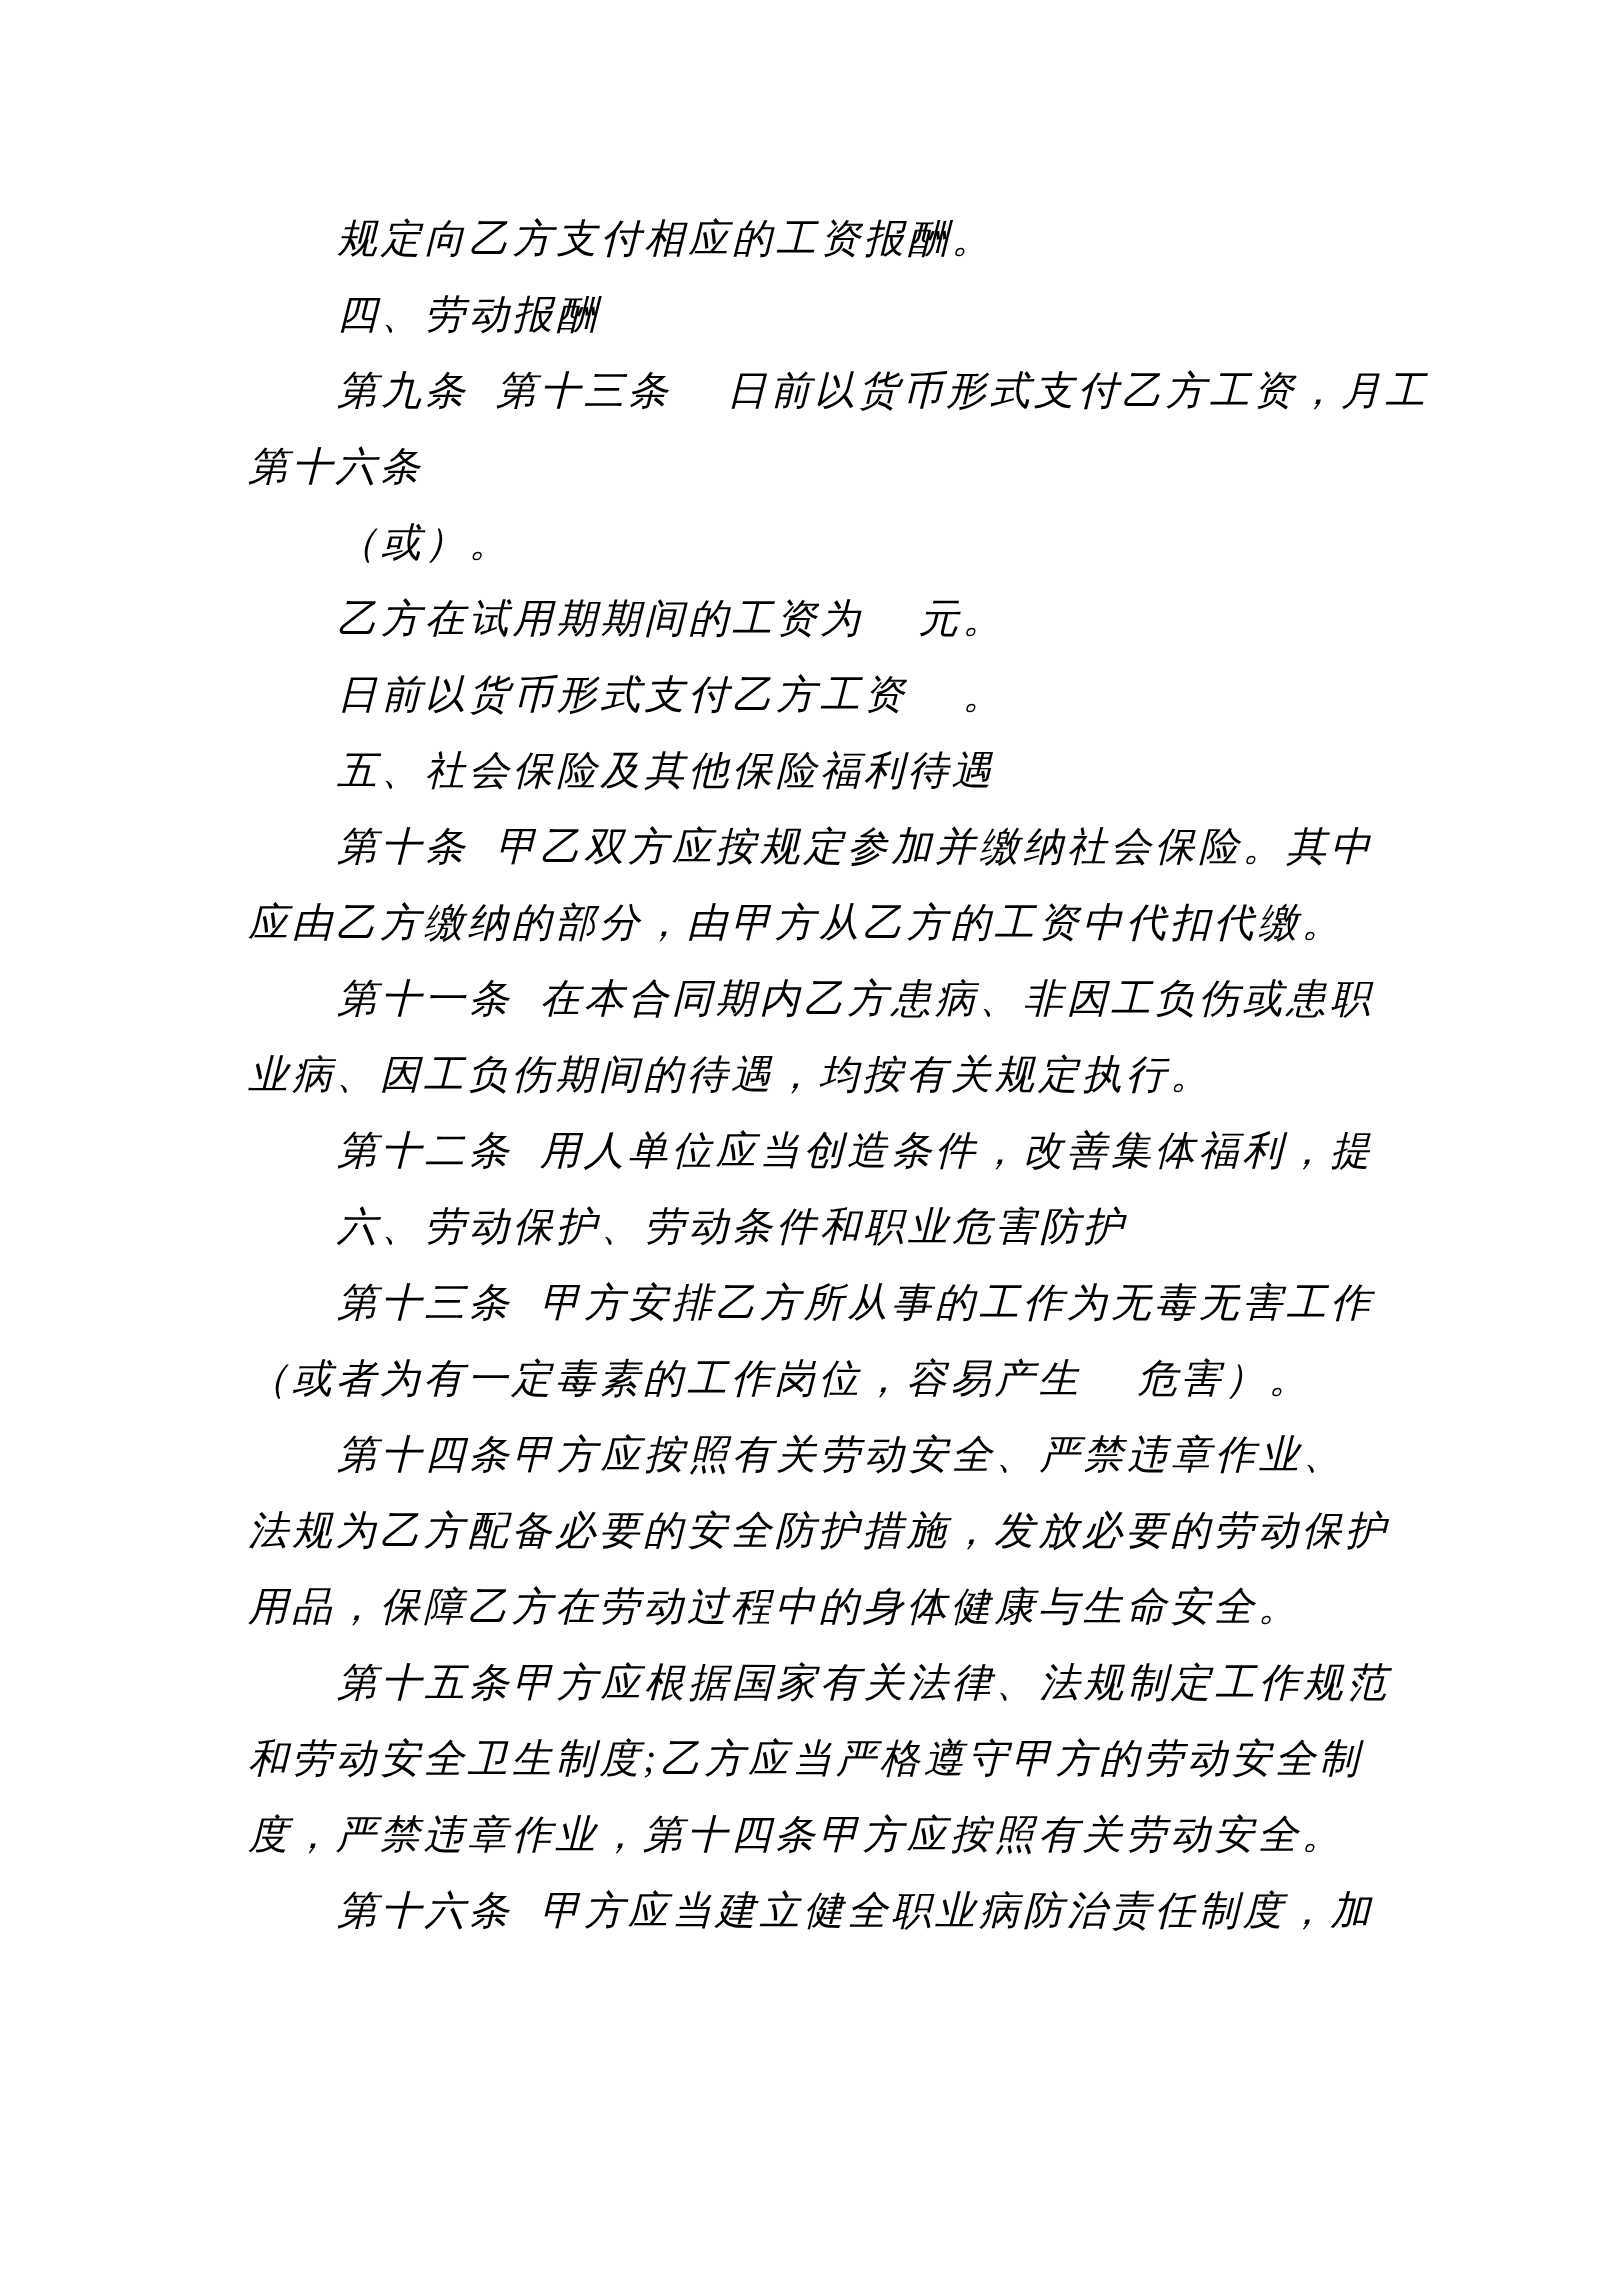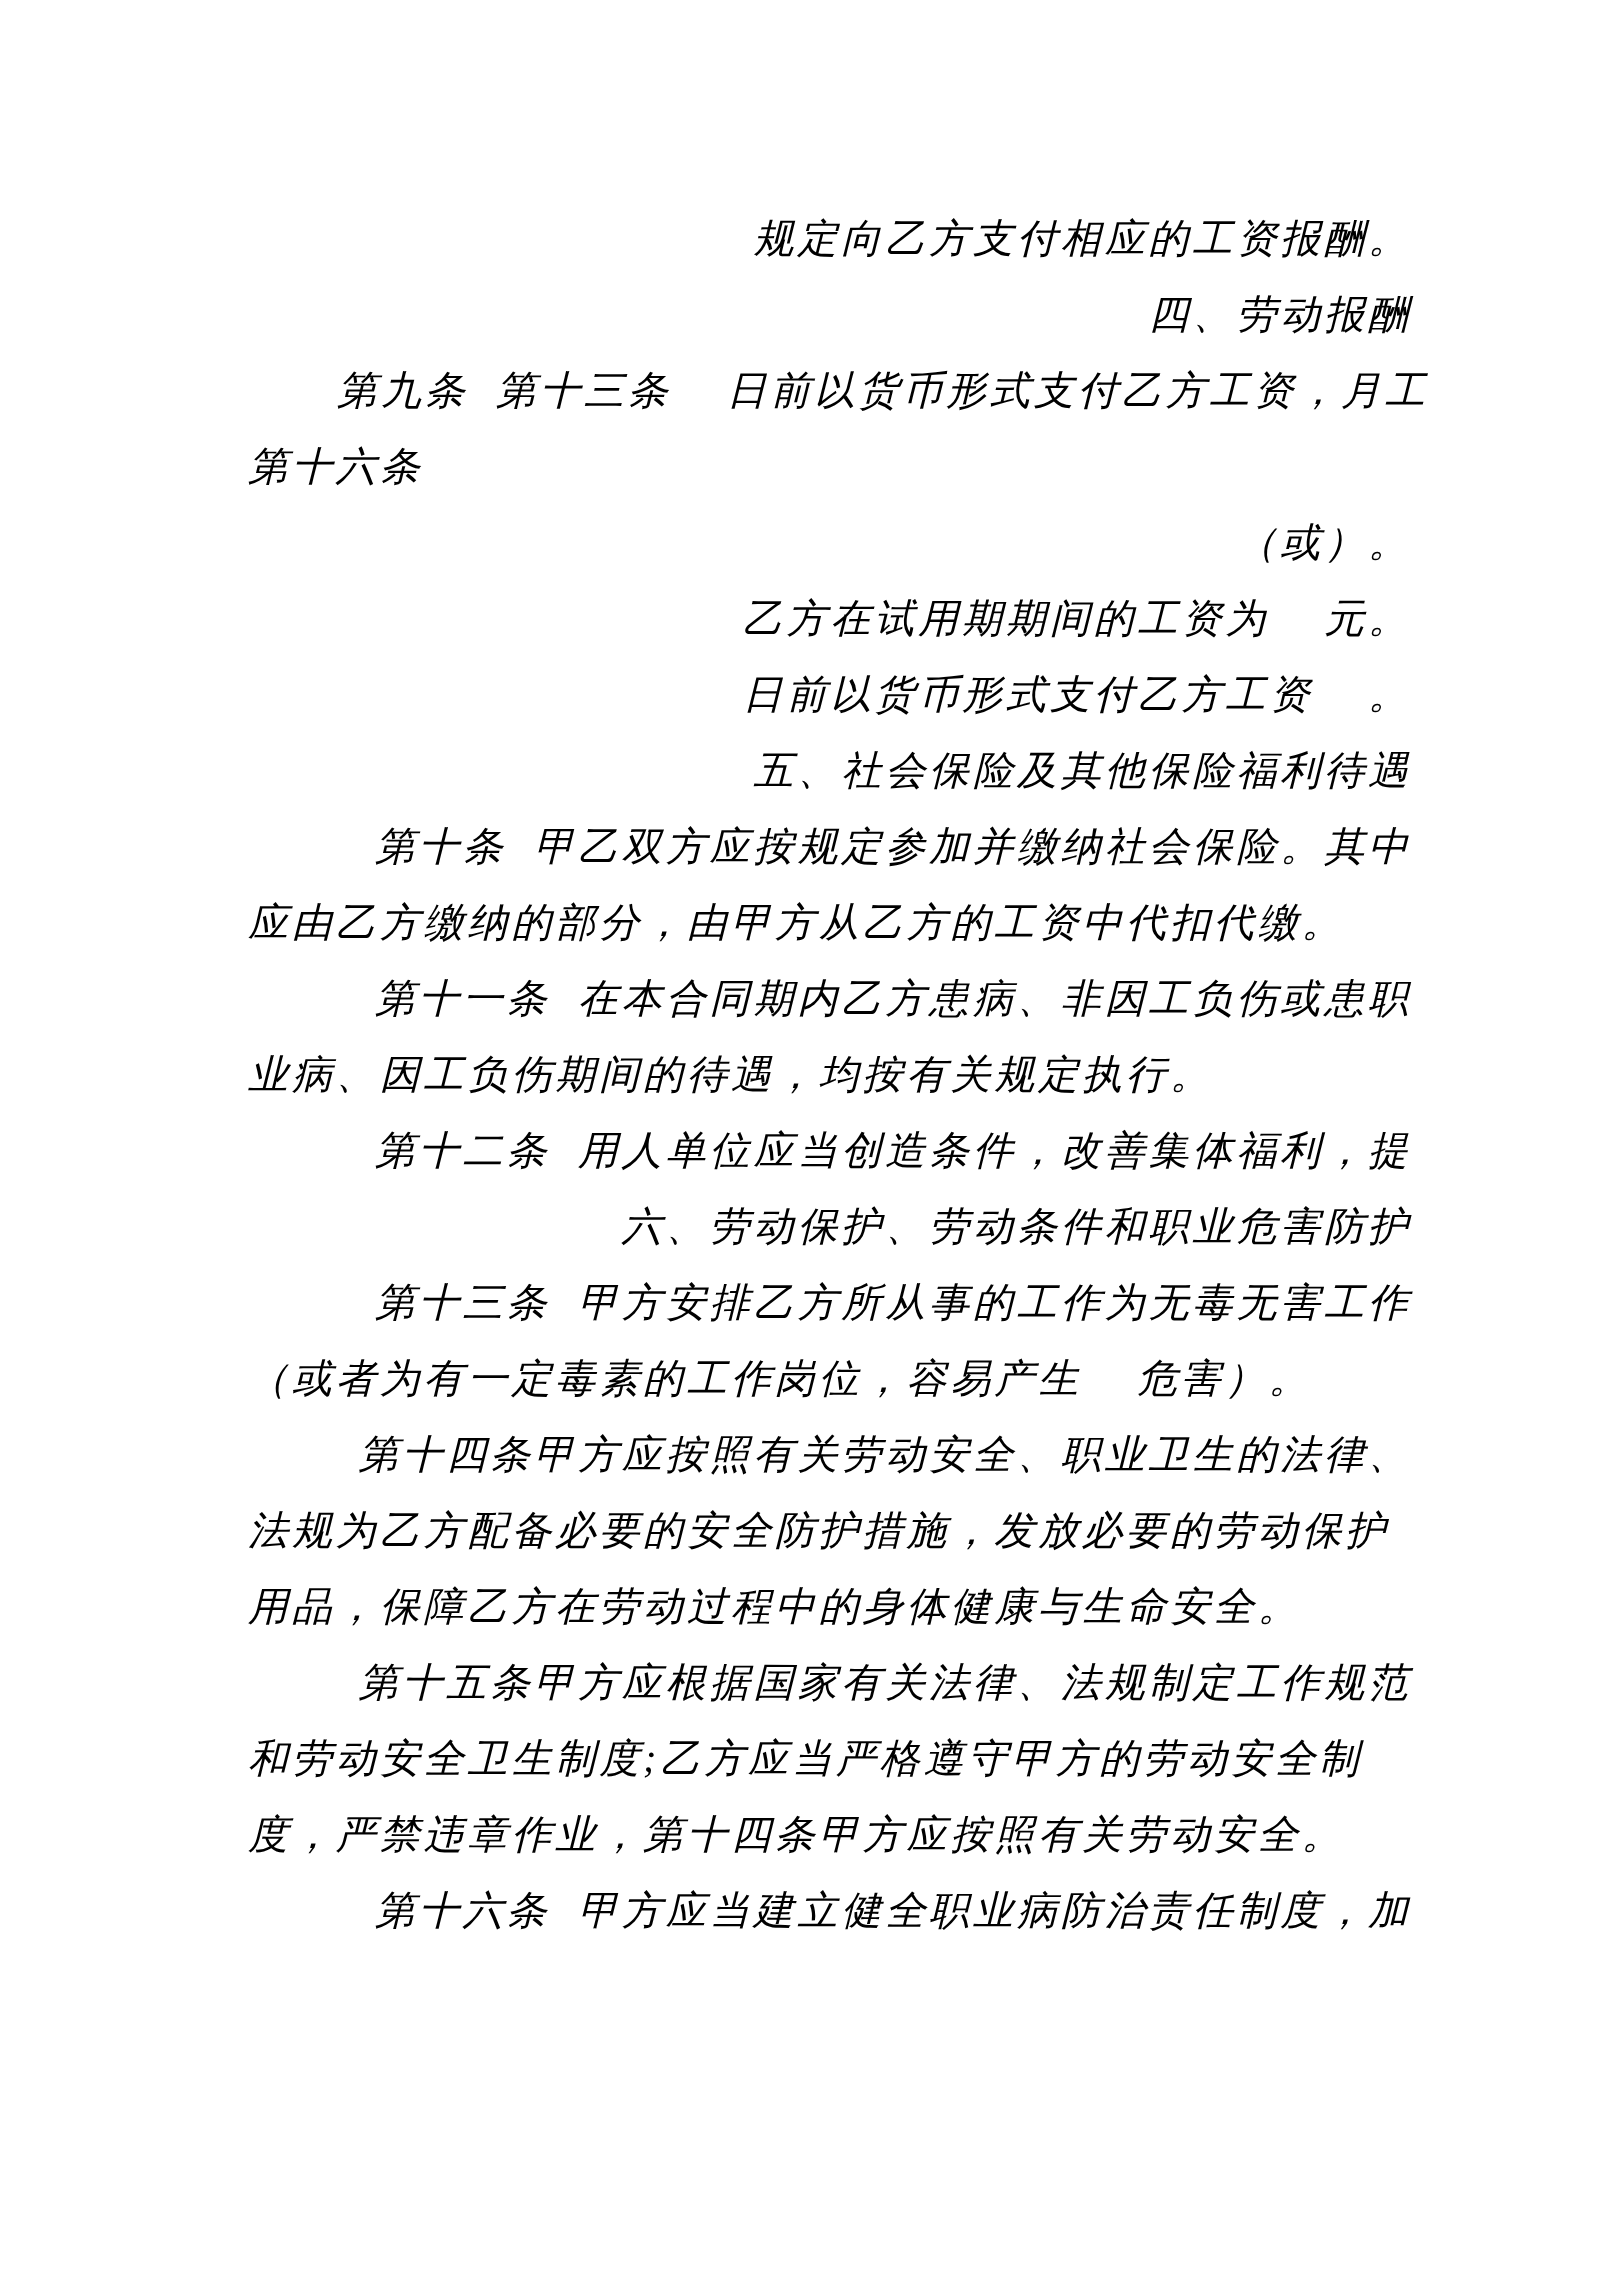--- a/index.html
+++ b/index.html
@@ -26,21 +26,20 @@
     font-style: italic;
     font-size: 40px;
     line-height: 76px;
     height: 76px;
     letter-spacing: 3.9px;
     word-spacing: 13.5px;
     color: #000000;
   }
   .line.indent {
     padding-left: 89px;
-    text-align: right;
   }
 </style>
 </head>
 <body>
 
 <div class="page">
   <div class="doc-body" style="color: rgb(0, 0, 0);">
       <div class="line indent">规定向乙方支付相应的工资报酬。</div>
       <div class="line indent">四、劳动报酬</div>
       <div class="line indent">第九条 第十三条  日前以货币形式支付乙方工资，月工</div>
@@ -50,21 +49,21 @@
       <div class="line indent">日前以货币形式支付乙方工资  。</div>
       <div class="line indent">五、社会保险及其他保险福利待遇</div>
       <div class="line indent">第十条 甲乙双方应按规定参加并缴纳社会保险。其中</div>
       <div class="line">应由乙方缴纳的部分，由甲方从乙方的工资中代扣代缴。</div>
       <div class="line indent">第十一条 在本合同期内乙方患病、非因工负伤或患职</div>
       <div class="line">业病、因工负伤期间的待遇，均按有关规定执行。</div>
       <div class="line indent">第十二条 用人单位应当创造条件，改善集体福利，提</div>
       <div class="line indent">六、劳动保护、劳动条件和职业危害防护</div>
       <div class="line indent">第十三条 甲方安排乙方所从事的工作为无毒无害工作</div>
       <div class="line">（或者为有一定毒素的工作岗位，容易产生  危害）。</div>
-      <div class="line indent">第十四条甲方应按照有关劳动安全、职业卫生的法律、</div>
+      <div class="line indent">第十四条甲方应按照有关劳动安全、严禁违章作业、</div>
       <div class="line">法规为乙方配备必要的安全防护措施，发放必要的劳动保护</div>
       <div class="line">用品，保障乙方在劳动过程中的身体健康与生命安全。</div>
       <div class="line indent">第十五条甲方应根据国家有关法律、法规制定工作规范</div>
       <div class="line">和劳动安全卫生制度;乙方应当严格遵守甲方的劳动安全制</div>
       <div class="line">度，严禁违章作业，第十四条甲方应按照有关劳动安全。</div>
       <div class="line indent">第十六条 甲方应当建立健全职业病防治责任制度，加</div>
     </div>
 </div>
 
 

